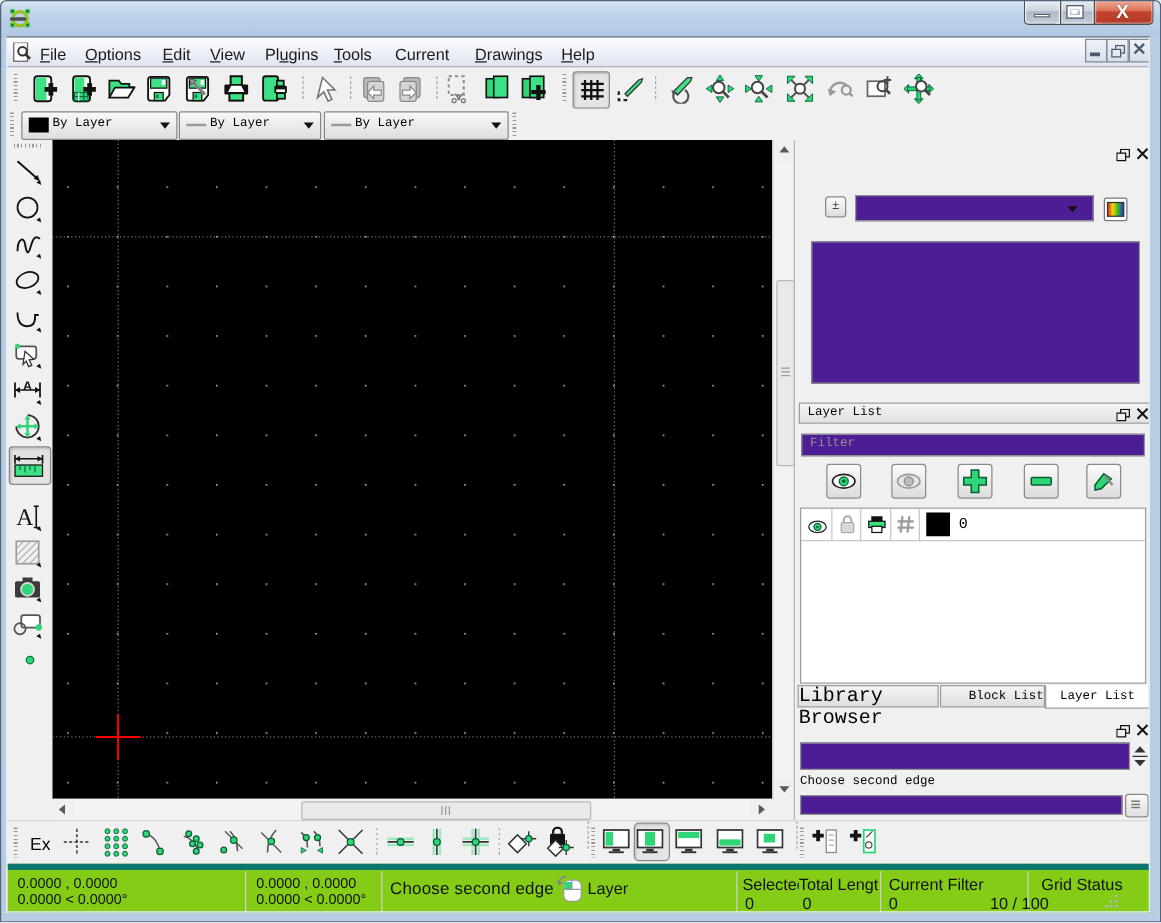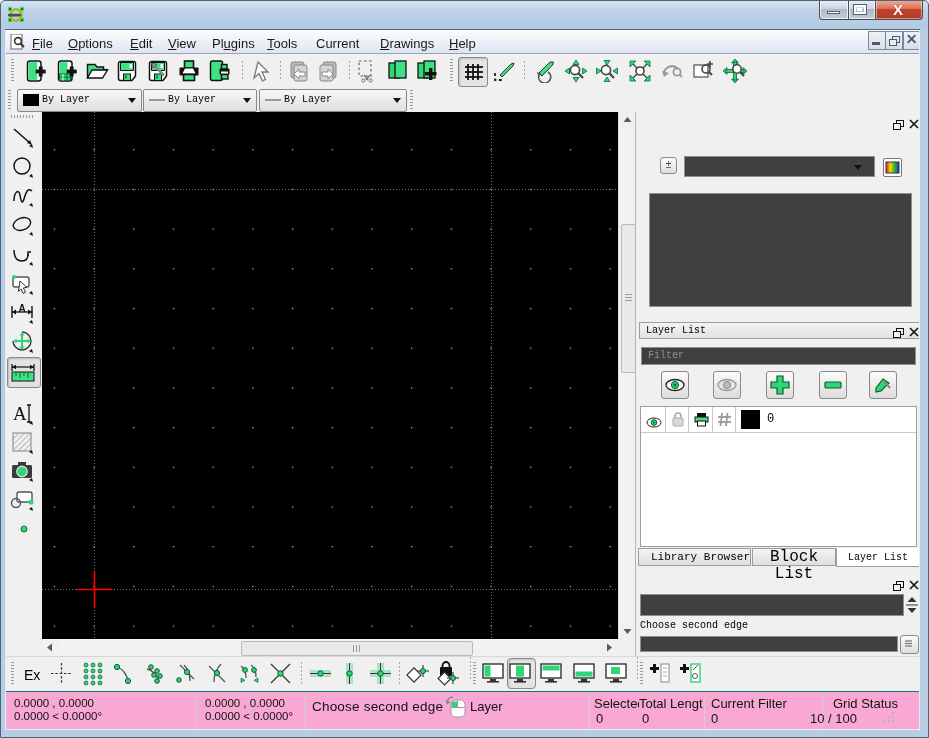--- a/index.html
+++ b/index.html
@@ -3,21 +3,21 @@
 <meta charset="utf-8">
 <style>
 html,body{margin:0;padding:0;background:#fff}
 #win{position:relative;width:929px;height:738px;background:#f0f0f0;overflow:hidden;font-family:"Liberation Sans",sans-serif}
 .ab{position:absolute}
 .mono{font-family:"Liberation Mono",monospace}
 .grip-v{width:3px;background:repeating-linear-gradient(180deg,#989898 0 1px,rgba(0,0,0,0) 1px 3px)}
 .grip-h{height:3px;background:repeating-linear-gradient(90deg,#989898 0 1px,rgba(0,0,0,0) 1px 3px)}
 .sep-v{width:1px;background:repeating-linear-gradient(180deg,#a8a8a8 0 2px,rgba(0,0,0,0) 2px 4px)}
 .ptitle{left:639px;width:281px;height:17px;background:linear-gradient(#f3f3f3,#e2e2e2);border:1px solid #9d9d9d;color:#000;font-family:"Liberation Mono",monospace;font-size:10px;line-height:16px;padding-left:6px;box-sizing:border-box}
-.white-box{background:#404040;border:1px solid #8f8f8f;box-sizing:border-box}
+.white-box{background:#4c1d95;border:1px solid #8f8f8f;box-sizing:border-box}
 .tbtn{position:absolute;border:1px solid #8a8a8a;border-radius:3px;background:linear-gradient(#fbfbfb,#dcdcdc)}
 </style>
 </head>
 <body>
 <div id="win">
 
 <div class="ab" style="left:0;top:0;width:929px;height:738px;border:1px solid #4f637a;border-radius:5px 5px 0 0;box-sizing:border-box;z-index:50;pointer-events:none"></div>
 <div class="ab" style="left:1px;top:28px;width:4px;height:702px;background:#b7cde4;z-index:49"></div>
 <div class="ab" style="right:1px;top:28px;width:8px;height:702px;background:#b7cde4;z-index:49"></div>
 <div class="ab" style="left:1px;bottom:1px;width:927px;height:7px;background:#b7cde4;z-index:49"></div>
@@ -495,22 +495,22 @@
               <line x1="1" y1="5" x2="14" y2="5"></line>
               <line x1="1" y1="10" x2="14" y2="10"></line>
             </g>
           </svg></div>
   <div class="ab" style="left:100px;top:3px;width:19px;height:19px;background:#000"></div>
   <div class="ab mono" style="left:126px;top:5px;font-size:12px;color:#000">0</div>
  </div>
 </div>
 
 <div class="ab" style="left:636px;top:548px;width:284px;height:19px">
- <div class="ab mono" style="left:2px;top:0;width:113px;height:18px;background:linear-gradient(#f4f4f4,#dedede);border:1px solid #9d9d9d;box-sizing:border-box;font-size:11px;text-align:right;line-height:17px">Library Browser</div>
- <div class="ab mono" style="left:116px;top:0;width:84px;height:18px;background:linear-gradient(#f4f4f4,#dedede);border:1px solid #9d9d9d;box-sizing:border-box;font-size:16px;text-align:center;line-height:17px">Block List</div>
+ <div class="ab mono" style="left:2px;top:0;width:113px;height:18px;background:linear-gradient(#f4f4f4,#dedede);border:1px solid #9d9d9d;box-sizing:border-box;font-size:16px;text-align:left;line-height:17px">Library Browser</div>
+ <div class="ab mono" style="left:116px;top:0;width:84px;height:18px;background:linear-gradient(#f4f4f4,#dedede);border:1px solid #9d9d9d;box-sizing:border-box;font-size:10px;text-align:right;line-height:17px">Block List</div>
  <div class="ab mono" style="left:200px;top:0;width:84px;height:19px;background:#fff;border:1px solid #9d9d9d;border-top:1px solid #fff;box-sizing:border-box;font-size:10px;text-align:center;line-height:17px">Layer List</div>
 </div>
 
 <div class="ab" style="left:893px;top:578px;width:11px;height:11px"><svg width="11" height="11">
         <rect x="3.5" y="0.5" width="7" height="6" fill="none" stroke="#111"></rect>
         <rect x="0.5" y="3.5" width="7" height="6" fill="#f0f0f0" stroke="#111"></rect>
       </svg></div>
 <div class="ab" style="left:908px;top:577px;width:12px;height:12px"><svg width="12" height="12">
         <path d="M2 2l8 8M10 2l-8 8" stroke="#111" stroke-width="1.6"></path>
       </svg></div>
@@ -685,21 +685,21 @@
           <line x1="15" y1="14" x2="19" y2="14"></line>
         </g>
       </svg></div>
 <div class="ab" style="left:678px;top:662px"><svg width="23" height="23" viewBox="0 0 23 23">
         <path d="M5 2h3v3h3v3H8v3H5V8H2V5h3z" fill="#111"></path>
         <rect x="13" y="2" width="9" height="18" fill="#fff" stroke="#2ed678" stroke-width="1.4"></rect>
         <line x1="15" y1="8" x2="20" y2="3" stroke="#555"></line>
         <circle cx="17" cy="14" r="2.5" fill="none" stroke="#555"></circle>
       </svg></div>
 
-<div class="ab" style="left:6px;top:691px;width:917px;height:39px;background:#f9a8d4;border-top:1px solid #0f766e;font-size:11.5px;color:#111">
+<div class="ab" style="left:6px;top:691px;width:917px;height:39px;background:#84cc16;border-top:5px solid #0f766e;font-size:11.5px;color:#111">
  <div class="ab" style="left:8px;top:5px;line-height:13px">0.0000 , 0.0000<br>0.0000 &lt; 0.0000°</div>
  <div class="ab" style="left:190px;top:1px;width:1px;height:36px;background:#d0d0d0"></div>
  <div class="ab" style="left:199px;top:5px;line-height:13px">0.0000 , 0.0000<br>0.0000 &lt; 0.0000°</div>
  <div class="ab" style="left:299px;top:1px;width:1px;height:36px;background:#d0d0d0"></div>
  <div class="ab" style="left:306px;top:7px;font-size:13.5px;letter-spacing:.2px">Choose second edge</div>
  <div class="ab" style="left:437px;top:2px"><svg width="26" height="26" viewBox="0 0 26 26">
           <path d="M4 9c0-3.5 2.5-6 6-6" fill="none" stroke="#888" stroke-width="1.4"></path>
           <path d="M2.5 6l1.5 4.5 3.5-2.5z" fill="#888"></path>
           <rect x="8" y="6" width="14" height="17" rx="4.5" fill="#fff" stroke="#999"></rect>
           <path d="M9 7.5h5.5v6H8.5v-4.5z" fill="#2ed678"></path>
@@ -710,21 +710,21 @@
  <div class="ab" style="left:583px;top:1px;width:1px;height:36px;background:#d0d0d0"></div>
  <div class="ab" style="left:588px;top:4px;width:45px;overflow:hidden;white-space:nowrap;font-size:13px">Selected</div>
  <div class="ab" style="left:633px;top:4px;width:64px;overflow:hidden;white-space:nowrap;font-size:13px">Total Length</div>
  <div class="ab" style="left:590px;top:19px;font-size:13px">0</div>
  <div class="ab" style="left:636px;top:19px;font-size:13px">0</div>
  <div class="ab" style="left:698px;top:1px;width:1px;height:36px;background:#d0d0d0"></div>
  <div class="ab" style="left:705px;top:4px;font-size:13px">Current Filter</div>
  <div class="ab" style="left:705px;top:19px;font-size:13px">0</div>
  <div class="ab" style="left:816px;top:1px;width:1px;height:36px;background:#d0d0d0"></div>
  <div class="ab" style="left:827px;top:4px;font-size:13px">Grid Status</div>
- <div class="ab" style="left:804px;top:19px;font-size:13px">10 / 100</div>
+ <div class="ab" style="left:786px;top:19px;font-size:13px">10 / 100</div>
  <div class="ab" style="left:877px;top:20px"><svg width="12" height="12">
           <g fill="#b5b5b5">
             <rect x="9" y="0" width="2" height="2"></rect>
             <rect x="9" y="4" width="2" height="2"></rect>
             <rect x="9" y="8" width="2" height="2"></rect>
             <rect x="5" y="4" width="2" height="2"></rect>
             <rect x="5" y="8" width="2" height="2"></rect>
             <rect x="1" y="8" width="2" height="2"></rect>
           </g>
         </svg></div>

